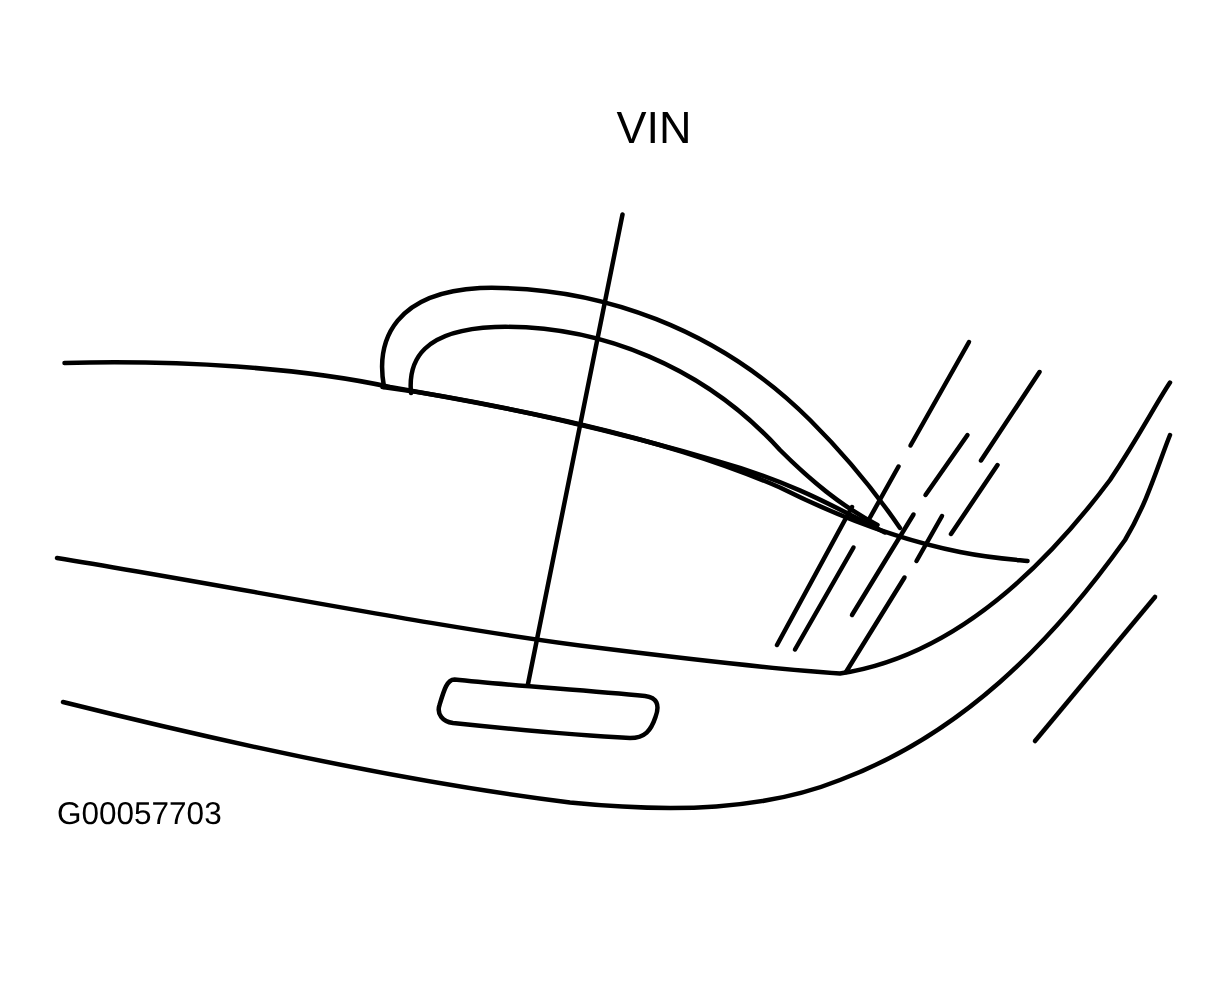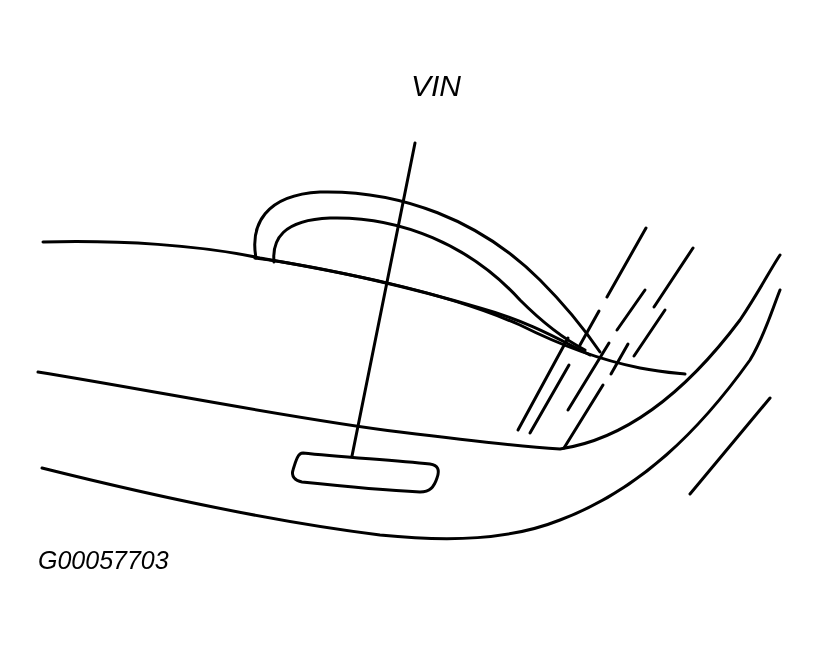--- a/index.html
+++ b/index.html
@@ -1,25 +1,25 @@
 <!DOCTYPE html>
 <html><head>
   <meta charset="utf-8">
   <style>
     html, body { margin: 0; padding: 0; background: #ffffff; }
     body { width: 820px; height: 658px; position: relative; overflow: hidden; }
-    .canvas { position: absolute; left: 0; top: 0; width: 820px; height: 658px; font-style: italic; }
+    .canvas { position: absolute; left: 0; top: 0; width: 820px; height: 658px; }
     .label {
       position: absolute;
       font-family: "Liberation Sans", sans-serif;
       color: #000;
       line-height: 1;
     }
     .vin-label { left: 411px; top: 69px; font-size: 30px; line-height: 33px; }
-    .fig-id { left: 38px; top: 548px; font-size: 25px; }
+    .fig-id { left: 38px; top: 532px; font-size: 21px; }
     svg path, svg line { fill: none; stroke: #000; stroke-width: 3; stroke-linecap: round; stroke-linejoin: round; }
   </style>
 </head>
 <body>
 
 <div class="canvas">
   <svg width="820" height="658" viewBox="0 0 820 658">
 
     <path d="M43,242 C120,240 200,245 260,258 C340,272 440,290 520,325 C560,345 600,360 640,368 C660,372 675,373 685,374"></path>
 

